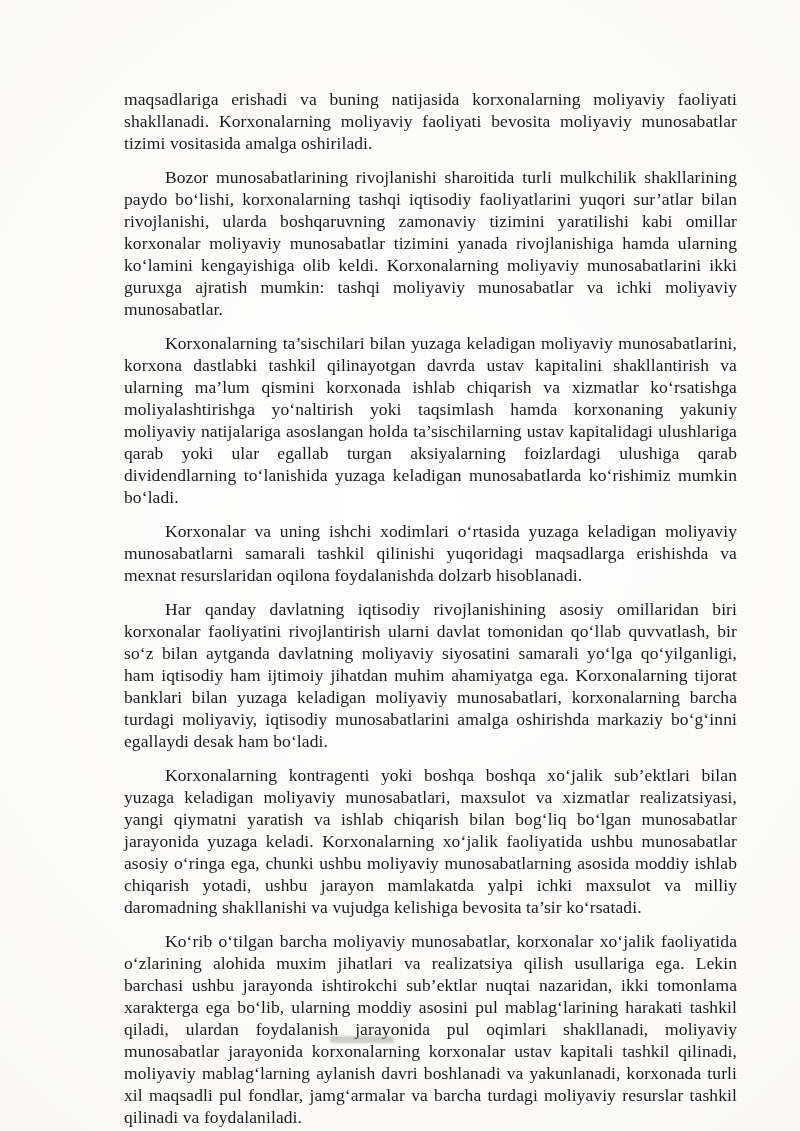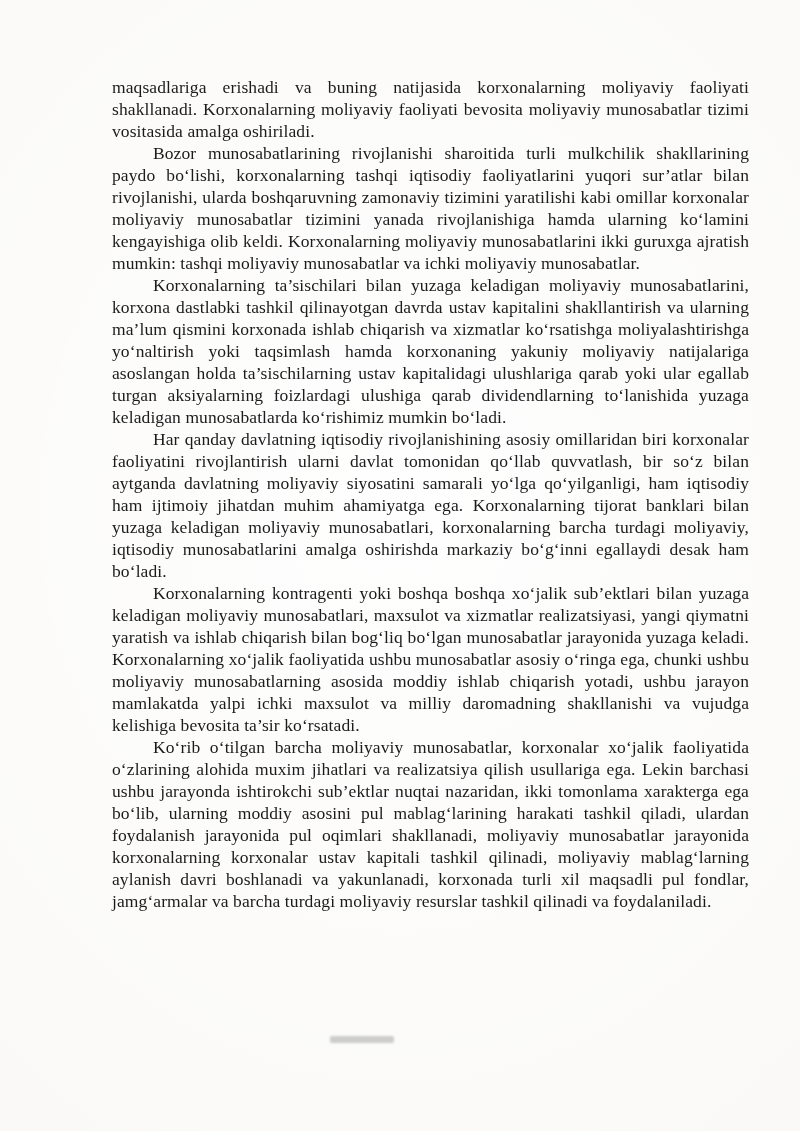--- a/index.html
+++ b/index.html
@@ -26,21 +26,21 @@
     top: 76px;
     width: 637px;
     font-family: "Liberation Serif", "DejaVu Serif", serif;
     font-size: 17.5px;
     line-height: 22px;
     color: var(--text-color, #1b1b1b);
     text-align: justify;
     letter-spacing: 0.1px;
   }
   .text-block p {
-    margin: 0;
+    margin: 12px;
     padding: 0;
     text-indent: 41px;
   }
   .text-block p.continued {
     text-indent: 0;
   }
   .scan-artifact {
     position: absolute;
     left: 330px;
     top: 1036px;
@@ -52,18 +52,19 @@
   }
 </style>
 </head>
 <body>
 
 <div class="page">
   <div class="text-block">
     <p class="continued">maqsadlariga erishadi va buning natijasida korxonalarning moliyaviy faoliyati shakllanadi. Korxonalarning moliyaviy faoliyati bevosita moliyaviy munosabatlar tizimi vositasida amalga oshiriladi.</p>
     <p>Bozor munosabatlarining rivojlanishi sharoitida turli mulkchilik shakllarining paydo boʻlishi, korxonalarning tashqi iqtisodiy faoliyatlarini yuqori sur’atlar bilan rivojlanishi, ularda boshqaruvning zamonaviy tizimini yaratilishi kabi omillar korxonalar moliyaviy munosabatlar tizimini yanada rivojlanishiga hamda ularning koʻlamini kengayishiga olib keldi. Korxonalarning moliyaviy munosabatlarini ikki guruxga ajratish mumkin: tashqi moliyaviy munosabatlar va ichki moliyaviy munosabatlar.</p>
     <p>Korxonalarning ta’sischilari bilan yuzaga keladigan moliyaviy munosabatlarini, korxona dastlabki tashkil qilinayotgan davrda ustav kapitalini shakllantirish va ularning ma’lum qismini korxonada ishlab chiqarish va xizmatlar koʻrsatishga moliyalashtirishga yoʻnaltirish yoki taqsimlash hamda korxonaning yakuniy moliyaviy natijalariga asoslangan holda ta’sischilarning ustav kapitalidagi ulushlariga qarab yoki ular egallab turgan aksiyalarning foizlardagi ulushiga qarab dividendlarning toʻlanishida yuzaga keladigan munosabatlarda koʻrishimiz mumkin boʻladi.</p>
+    <p>Korxonalar va uning ishchi xodimlari oʻrtasida yuzaga keladigan moliyaviy munosabatlarni samarali tashkil qilinishi yuqoridagi maqsadlarga erishishda va mexnat resurslaridan oqilona foydalanishda dolzarb hisoblanadi.</p>
     <p>Har qanday davlatning iqtisodiy rivojlanishining asosiy omillaridan biri korxonalar faoliyatini rivojlantirish ularni davlat tomonidan qoʻllab quvvatlash, bir soʻz bilan aytganda davlatning moliyaviy siyosatini samarali yoʻlga qoʻyilganligi, ham iqtisodiy ham ijtimoiy jihatdan muhim ahamiyatga ega. Korxonalarning tijorat banklari bilan yuzaga keladigan moliyaviy munosabatlari, korxonalarning barcha turdagi moliyaviy, iqtisodiy munosabatlarini amalga oshirishda markaziy boʻgʻinni egallaydi desak ham boʻladi.</p>
     <p>Korxonalarning kontragenti yoki boshqa boshqa xoʻjalik sub’ektlari bilan yuzaga keladigan moliyaviy munosabatlari, maxsulot va xizmatlar realizatsiyasi, yangi qiymatni yaratish va ishlab chiqarish bilan bogʻliq boʻlgan munosabatlar jarayonida yuzaga keladi. Korxonalarning xoʻjalik faoliyatida ushbu munosabatlar asosiy oʻringa ega, chunki ushbu moliyaviy munosabatlarning asosida moddiy ishlab chiqarish yotadi, ushbu jarayon mamlakatda yalpi ichki maxsulot va milliy daromadning shakllanishi va vujudga kelishiga bevosita ta’sir koʻrsatadi.</p>
     <p>Koʻrib oʻtilgan barcha moliyaviy munosabatlar, korxonalar xoʻjalik faoliyatida oʻzlarining alohida muxim jihatlari va realizatsiya qilish usullariga ega. Lekin barchasi ushbu jarayonda ishtirokchi sub’ektlar nuqtai nazaridan, ikki tomonlama xarakterga ega boʻlib, ularning moddiy asosini pul mablagʻlarining harakati tashkil qiladi, ulardan foydalanish jarayonida pul oqimlari shakllanadi, moliyaviy munosabatlar jarayonida korxonalarning korxonalar ustav kapitali tashkil qilinadi, moliyaviy mablagʻlarning aylanish davri boshlanadi va yakunlanadi, korxonada turli xil maqsadli pul fondlar, jamgʻarmalar va barcha turdagi moliyaviy resurslar tashkil qilinadi va foydalaniladi.</p>
   </div>
   <div class="scan-artifact"></div>
 </div>
 
 </body></html>

